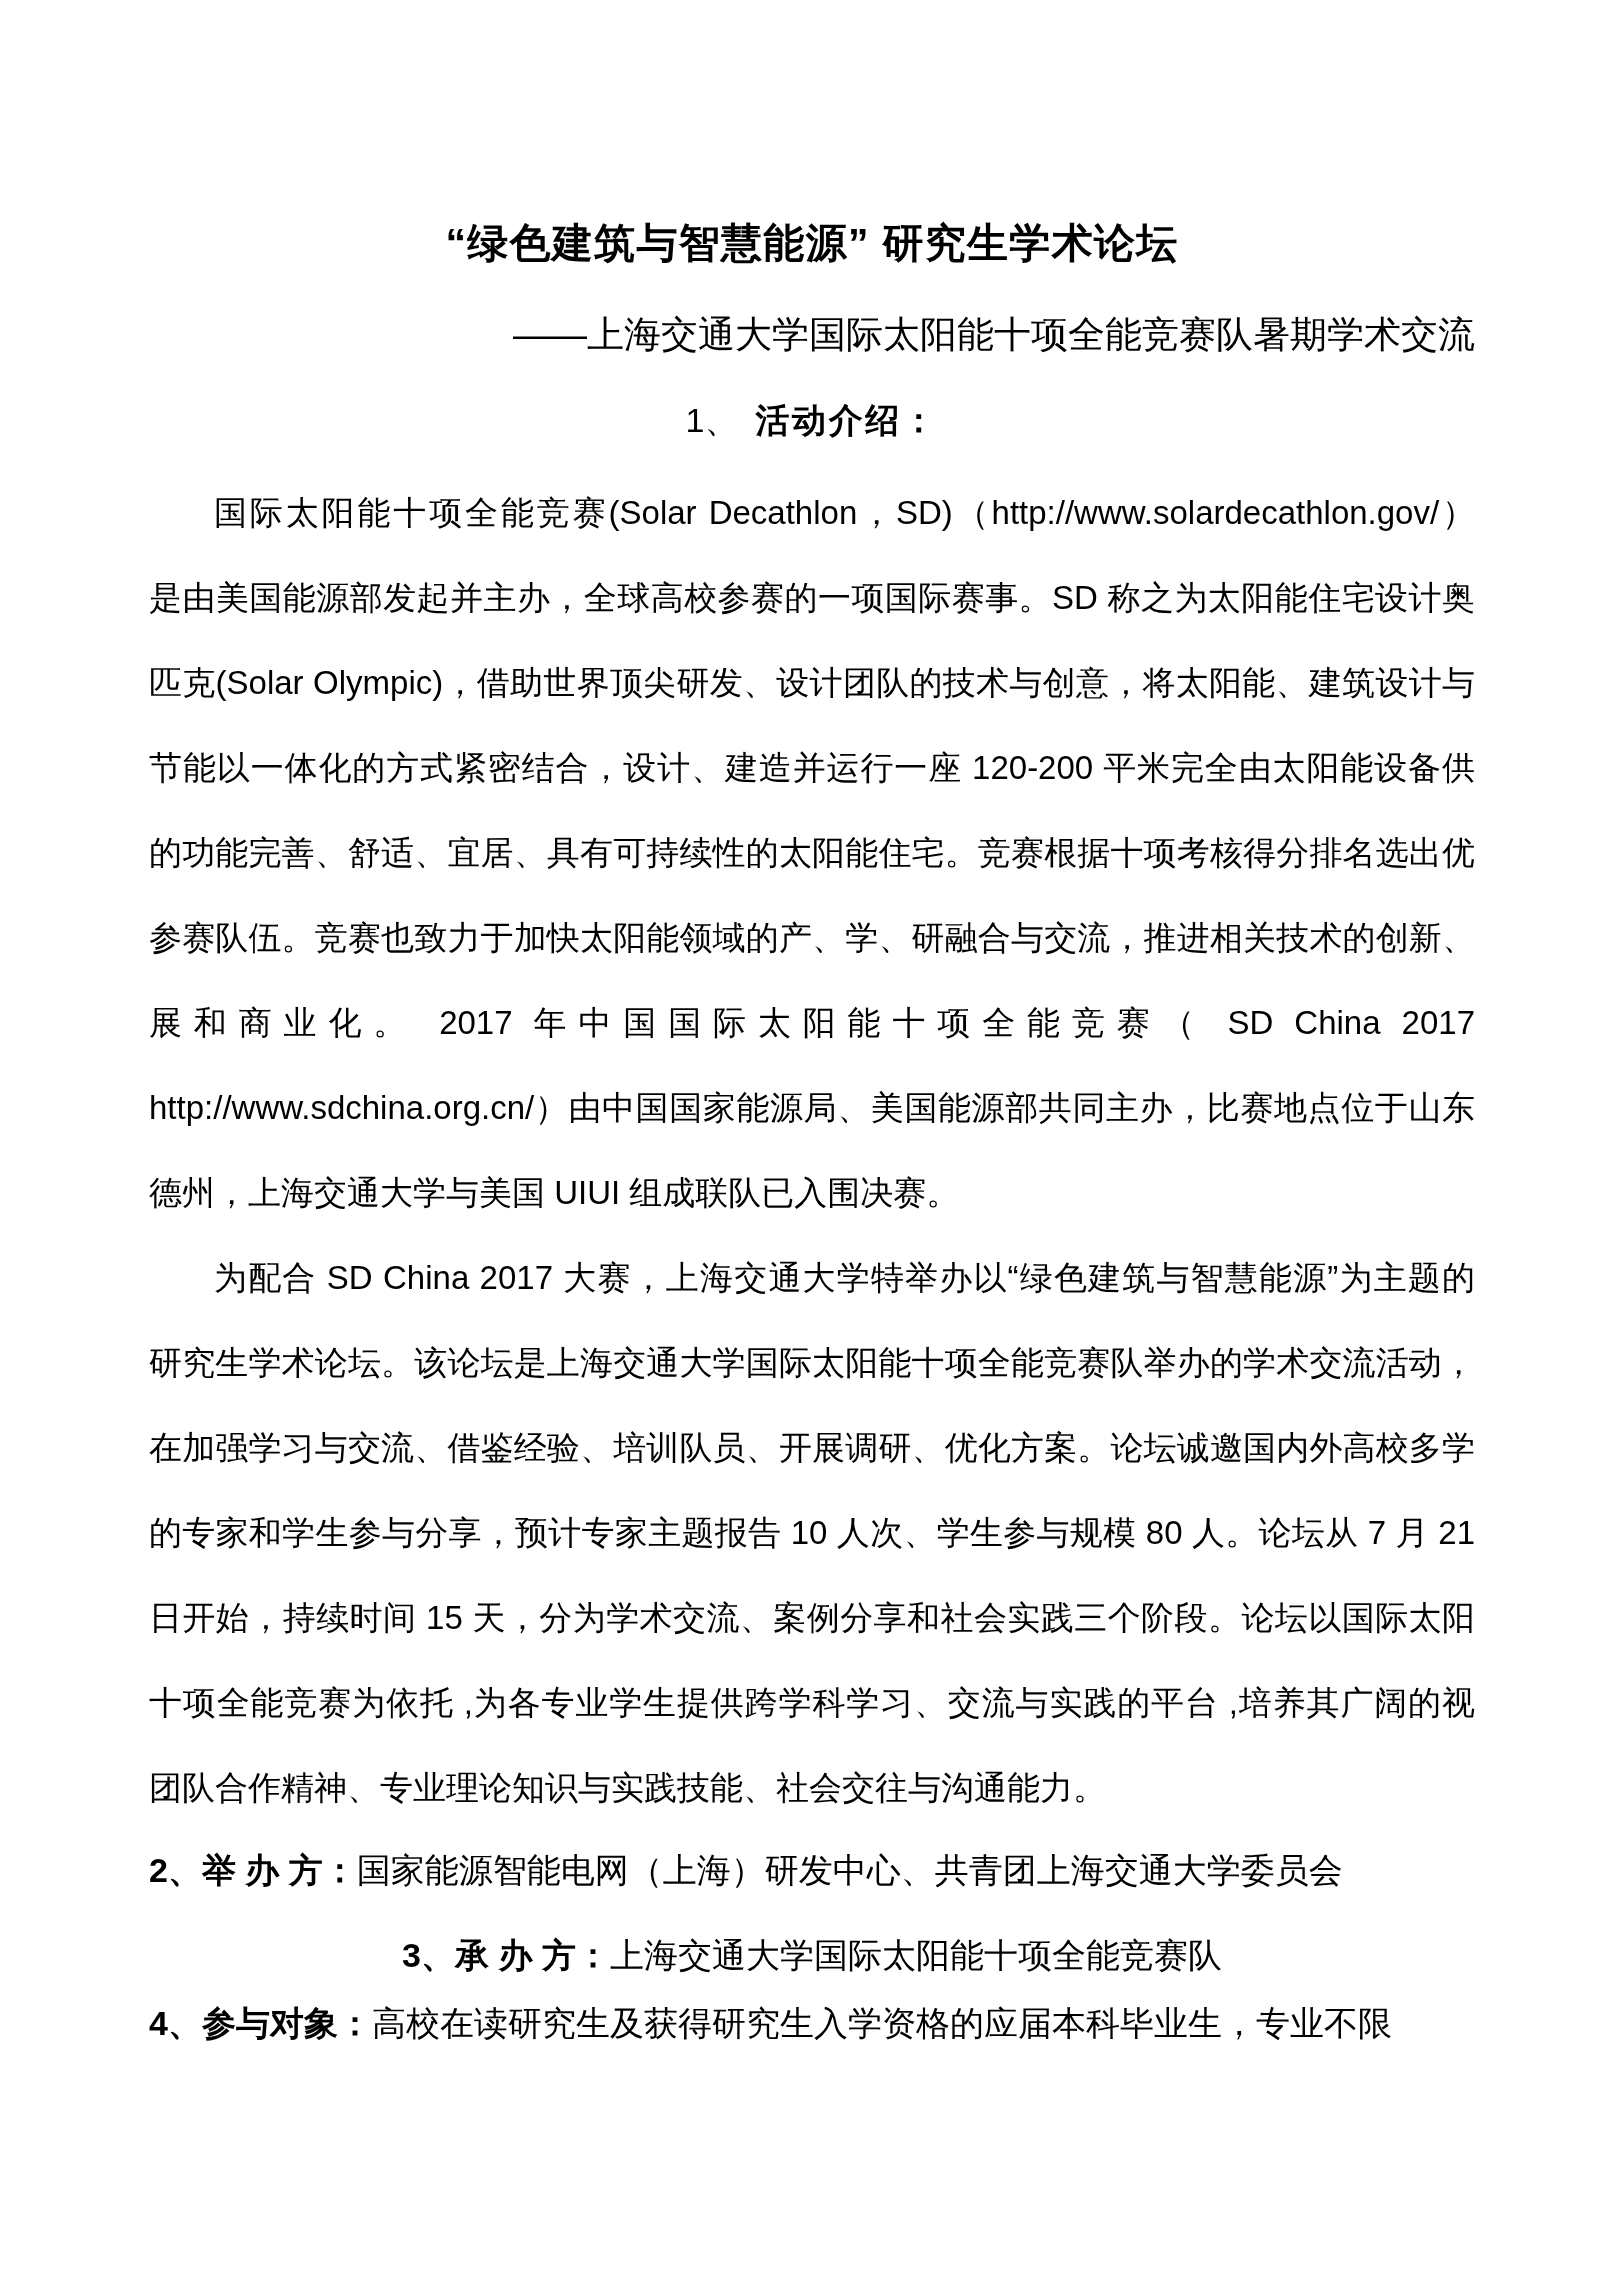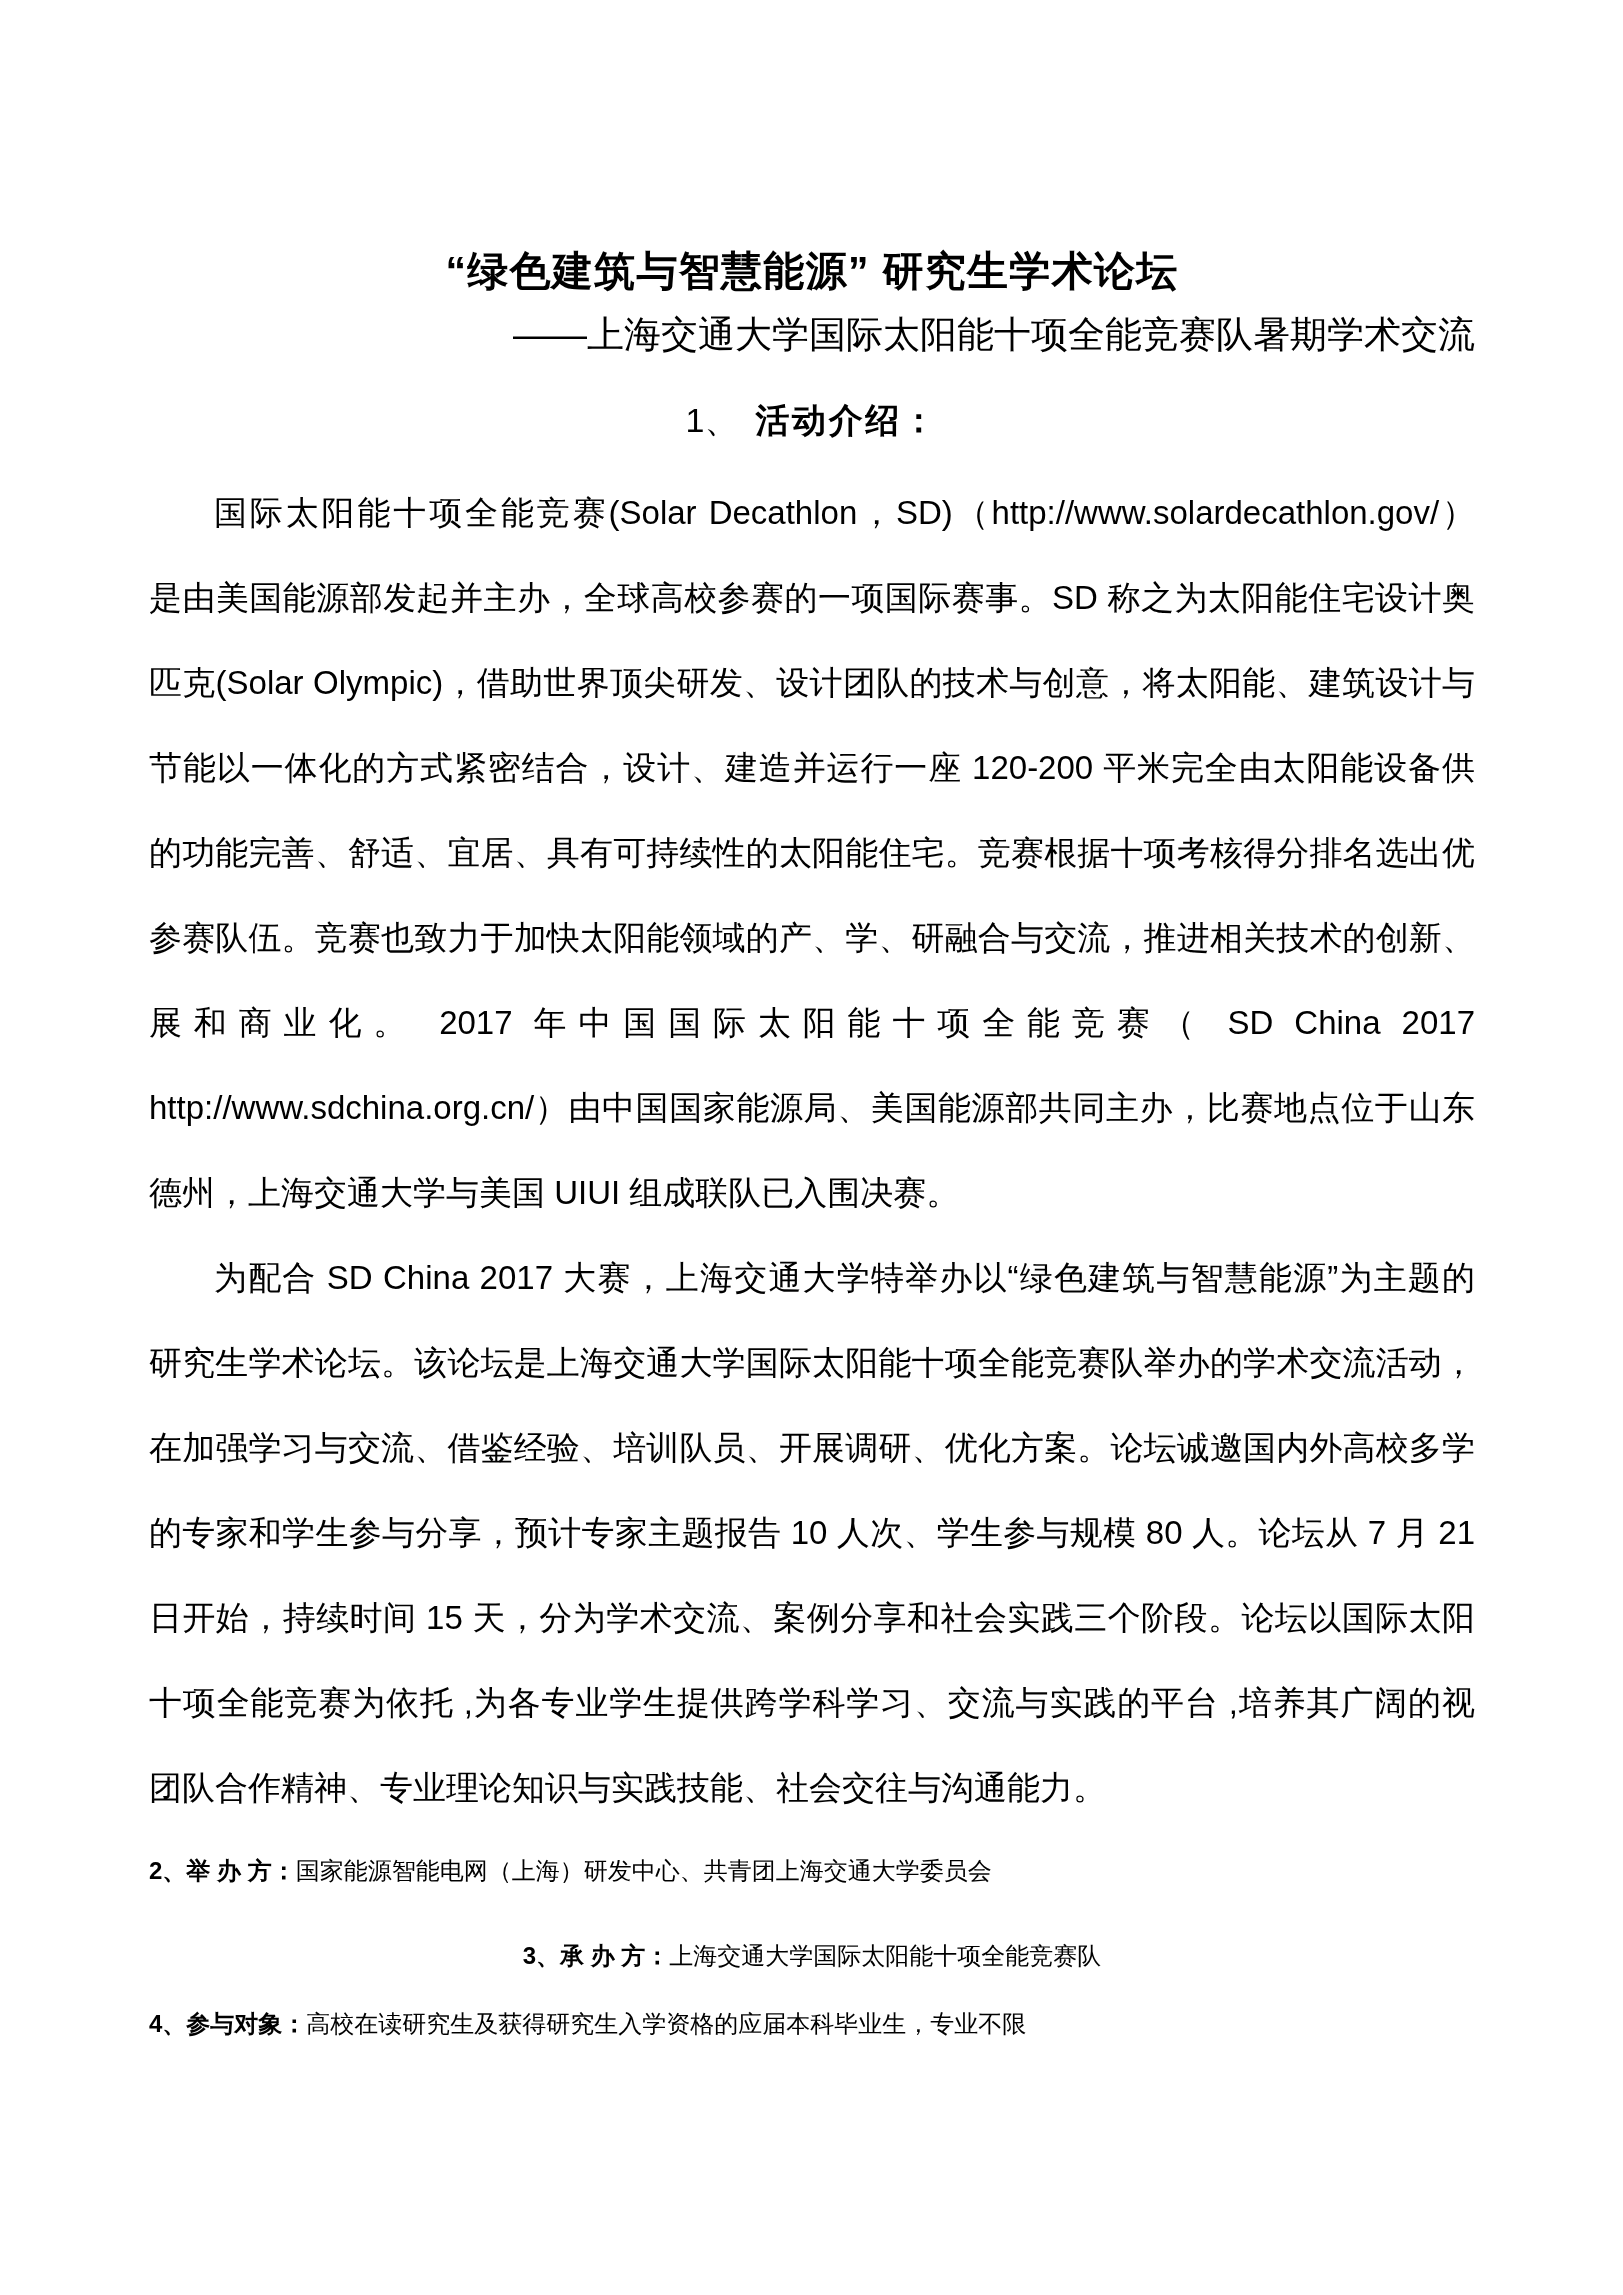--- a/index.html
+++ b/index.html
@@ -14,21 +14,21 @@
   }
   .content {
     position:absolute;
     left:149px;
     width:1326px;
     top:0;
   }
   .block { position:absolute; left:0; right:0; }
 
   .doc-title {
-    top:244px;
+    top:216px;
     font-size:41px;
     font-weight:bold;
     text-align:center;
     letter-spacing:1.3px;
     white-space:nowrap;
   }
   .doc-subtitle {
     top:310px;
     font-size:37px;
     text-align:right;
@@ -53,21 +53,21 @@
     text-align:justify;
     text-align-last:justify;
     overflow:hidden;
   }
   .line.short { text-align-last:left; }
   .line.indent { padding-left:65px; }
 
   .item {
     height:85px;
     line-height:85px;
-    font-size:24px;
+    font-size:34px;
     white-space:nowrap;
     overflow:hidden;
   }
   .item-2 { top:1828px; }
   .item-3 { top:1913px;text-align:center; }
   .item-4 { top:1981px; }
   .item .label { font-weight:bold; }
   .item .text { font-weight:normal; }
 </style>
 </head>

